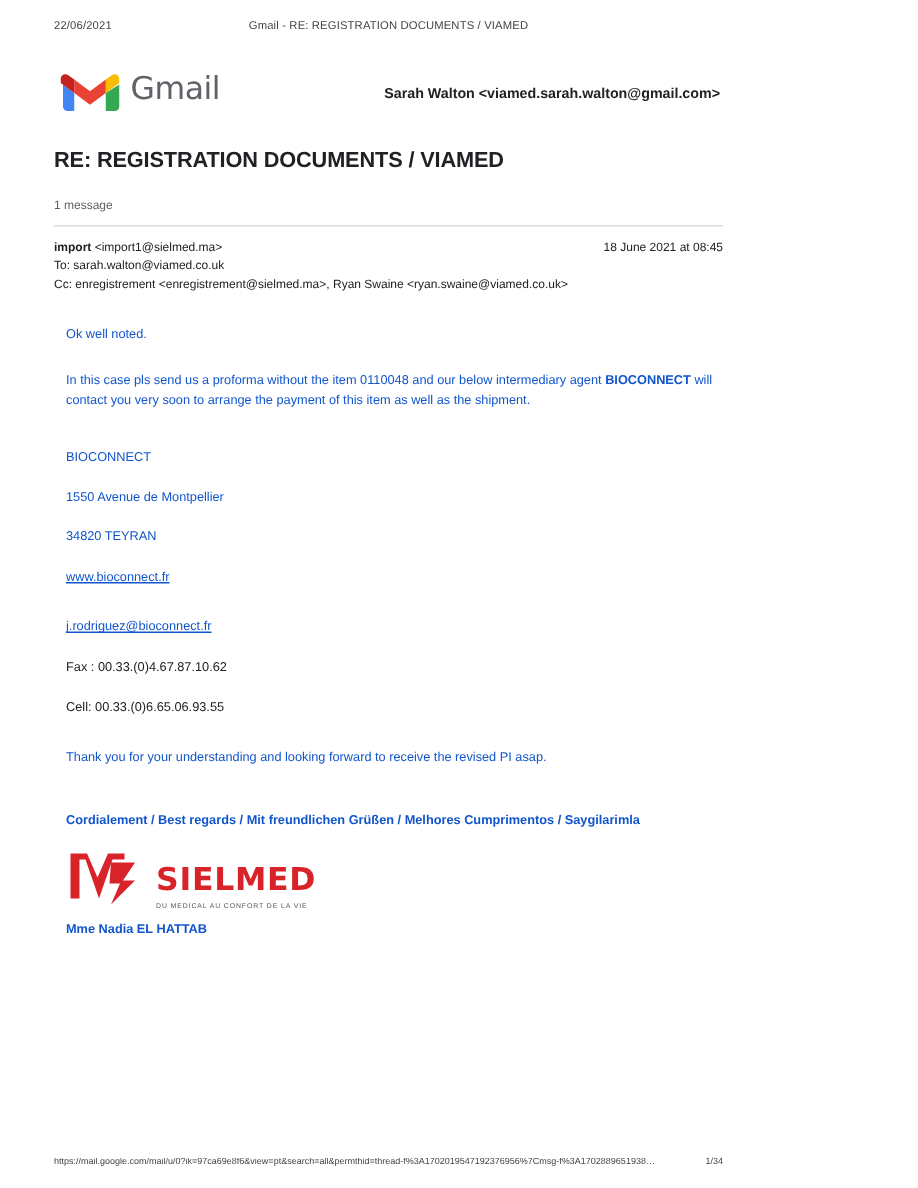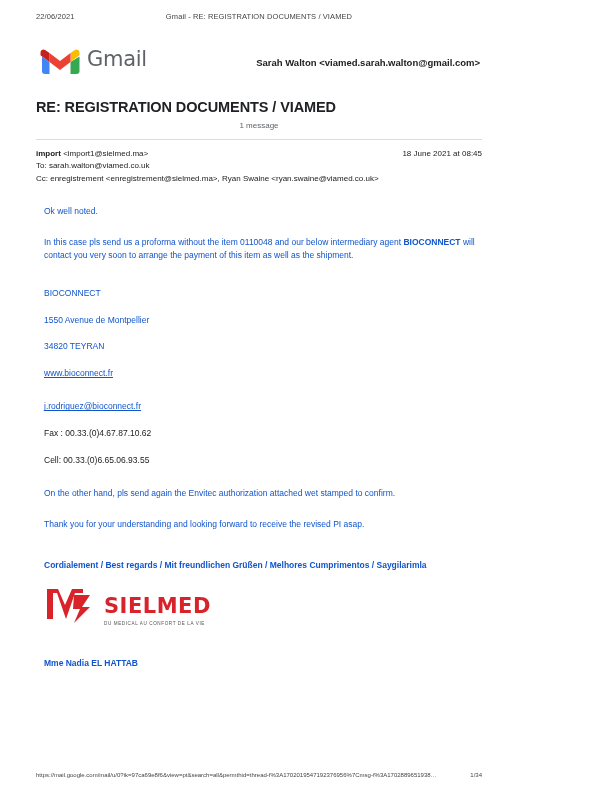--- a/index.html
+++ b/index.html
@@ -72,24 +72,23 @@
 
   
   .subject {
     margin-top: 22px;
     font-size: 14.5px;
     font-weight: bold;
     color: #202124;
     letter-spacing: -0.1px;
   }
   .msg-count {
-    margin-top: 6px;
+    margin-top: 17px;
     font-size: 8px;
     color: #5f6368;
-    text-align: center;
   }
   .rule {
     border-top: 1px solid #dadce0;
     margin-top: 9px;
   }
 
   
   .hdr-block {
     margin-top: 8px;
     font-size: 8px;
@@ -154,21 +153,21 @@
     line-height: 1;
   }
   .sielmed-tag {
     font-size: 4.6px;
     color: #555;
     letter-spacing: 0.6px;
     margin-top: 3px;
   }
 
   .sig-name {
-    margin-top: 30px;
+    margin-top: 6px;
     font-size: 8.5px;
     font-weight: bold;
     color: #1155cc;
   }
 
   
   .footer {
     position: absolute;
     left: 36px;
     right: 36px;
@@ -242,21 +241,20 @@
     <p class="tight"><a class="blue-link" href="#">www.bioconnect.fr</a></p>
 
     <div class="para-spacer"></div>
 
     <p class="tight"><a class="blue-link" href="#">j.rodriguez@bioconnect.fr</a></p>
     <p class="tight">Fax : 00.33.(0)4.67.87.10.62</p>
     <p class="tight">Cell: 00.33.(0)6.65.06.93.55</p>
 
     <div class="para-spacer"></div>
 
-    <p class="blue">On the other hand, pls send again the Envitec authorization attached wet stamped to confirm.</p>
     <p class="blue">Thank you for your understanding and looking forward to receive the revised PI asap.</p>
 
     <div class="para-spacer"></div>
 
     <div class="sig-line">Cordialement / Best regards / Mit freundlichen Grüßen / Melhores Cumprimentos / Saygilarimla</div>
 
     <div class="sielmed">
       <span class="sielmed-mark">
         <svg viewBox="0 0 54 42" width="54" height="42" xmlns="http://www.w3.org/2000/svg">
           <path d="M3 4 L14 4 L21 20 L28 4 L39 4 L39 8 L31 8 L22 34 L13 8 L9 8 L9 34 L3 34 Z" fill="#d8232a"></path>

